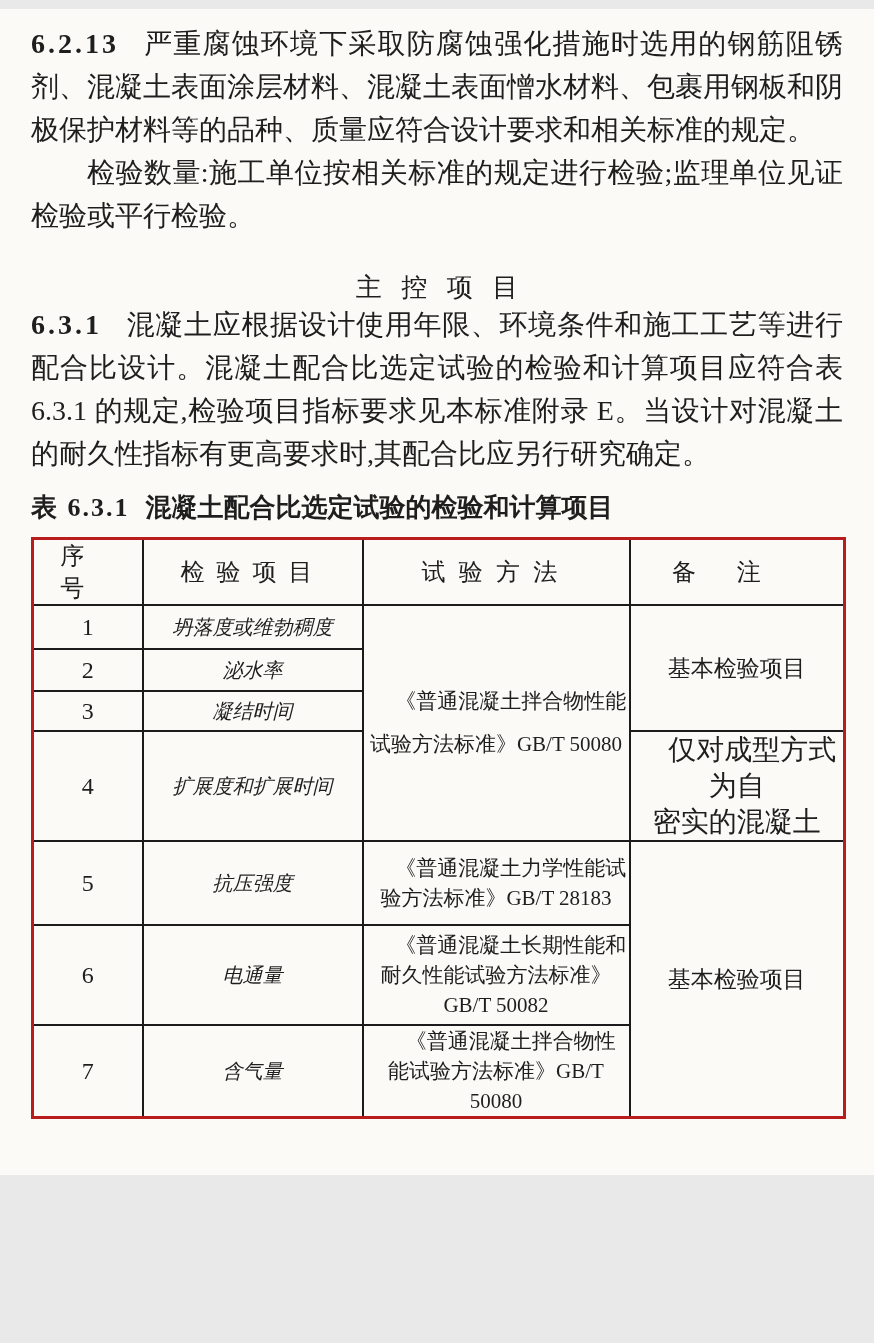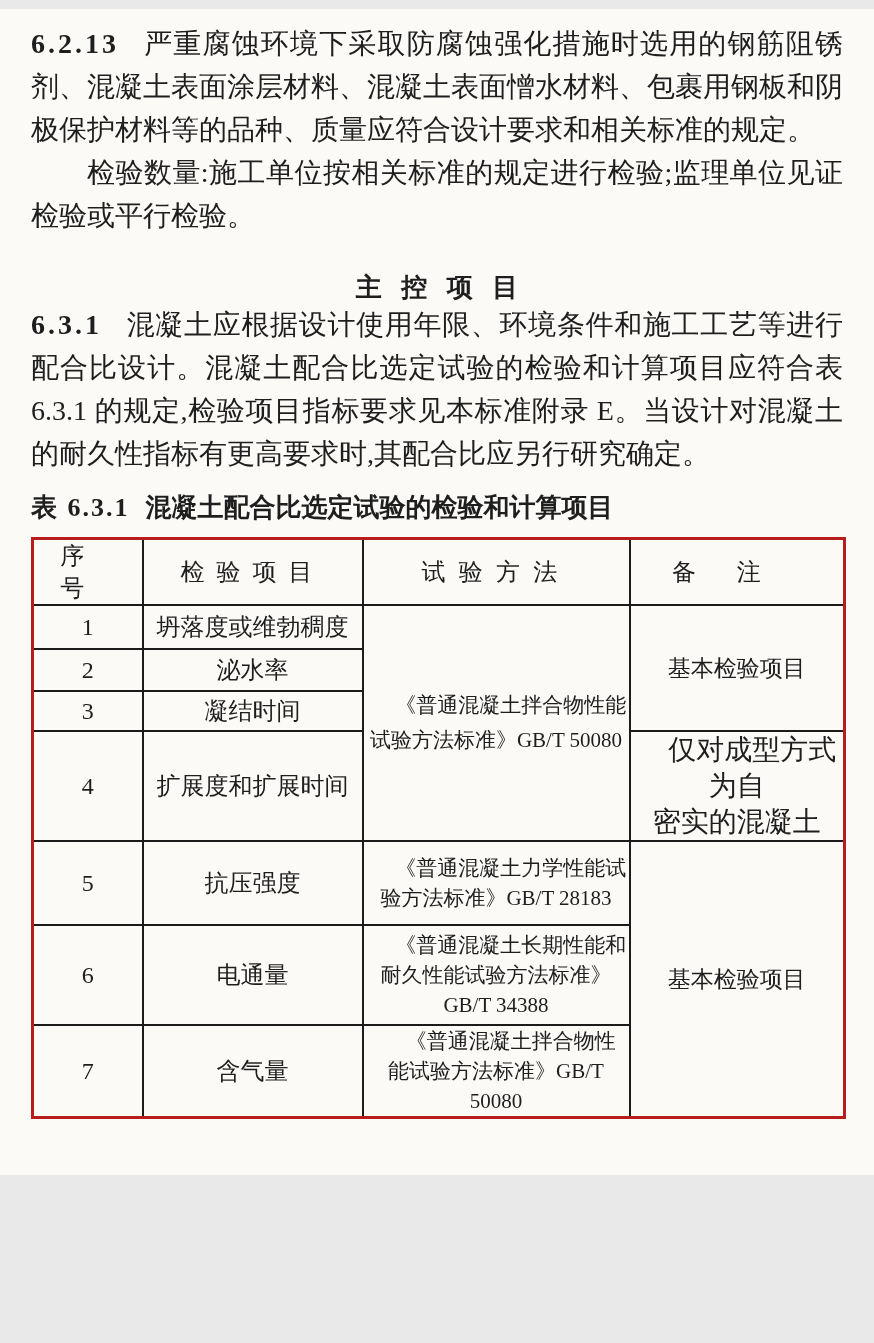--- a/index.html
+++ b/index.html
@@ -47,21 +47,21 @@
     letter-spacing: 2px;
   }
 
   .subsec-heading {
     margin-top: 36px;
     text-align: center;
     font-size: 26px;
     line-height: 30px;
     letter-spacing: 0.75em;
     padding-left: 0.75em;
-    font-weight: bold;
+    font-weight: normal;
   }
 
   .clause-631 { margin-top: 16px; }
 
   .table-caption {
     margin-top: 17px;
     text-align: left;
     font-size: 26px;
     line-height: 30px;
     font-weight: bold;
@@ -97,30 +97,30 @@
   tr.row-6  { height: 100px; }
   tr.row-7  { height: 88px; }
 
   th.hcell { font-size: 24px; }
   .th-1 { letter-spacing: 1.3em;  padding-left: 1.3em; }
   .th-2 { letter-spacing: 0.5em;  padding-left: 0.5em; }
   .th-3 { letter-spacing: 0.55em; padding-left: 0.55em; }
   .th-4 { letter-spacing: 1.7em;  padding-left: 1.7em; }
 
   td.seq  { font-size: 24px; }
-  td.item { font-size: 24px; }
+  td.item { font-size: 20px; font-style: italic; }
   td.method {
     text-align: left;
     white-space: pre-line;
     text-indent: 1.4em;
     font-size: 21px;
     line-height: 30px;
     padding: 0 6px;
   }
-  td.method-tall { line-height: 35px; }
+  td.method-tall { line-height: 43px; }
   td.note-merged {
     text-align: left;
     padding-left: 26px;
     font-size: 23px;
   }
   td.note-wrap {
     text-align: left;
     white-space: pre-line;
     text-indent: 1.1em;
     font-size: 28px;
@@ -200,21 +200,21 @@
         <td class="item">抗压强度</td>
         <td class="method">《普通混凝土力学性能试
 验方法标准》GB/T 28183</td>
         <td class="note-merged" rowspan="3">基本检验项目</td>
       </tr>
       <tr class="row-6">
         <td class="seq">6</td>
         <td class="item">电通量</td>
         <td class="method">《普通混凝土长期性能和
 耐久性能试验方法标准》
-GB/T 34388</td>
+GB/T 50082</td>
       </tr>
       <tr class="row-7">
         <td class="seq">7</td>
         <td class="item">含气量</td>
         <td class="method">《普通混凝土拌合物性
 能试验方法标准》GB/T
 50080</td>
       </tr>
     </tbody>
       </table>

